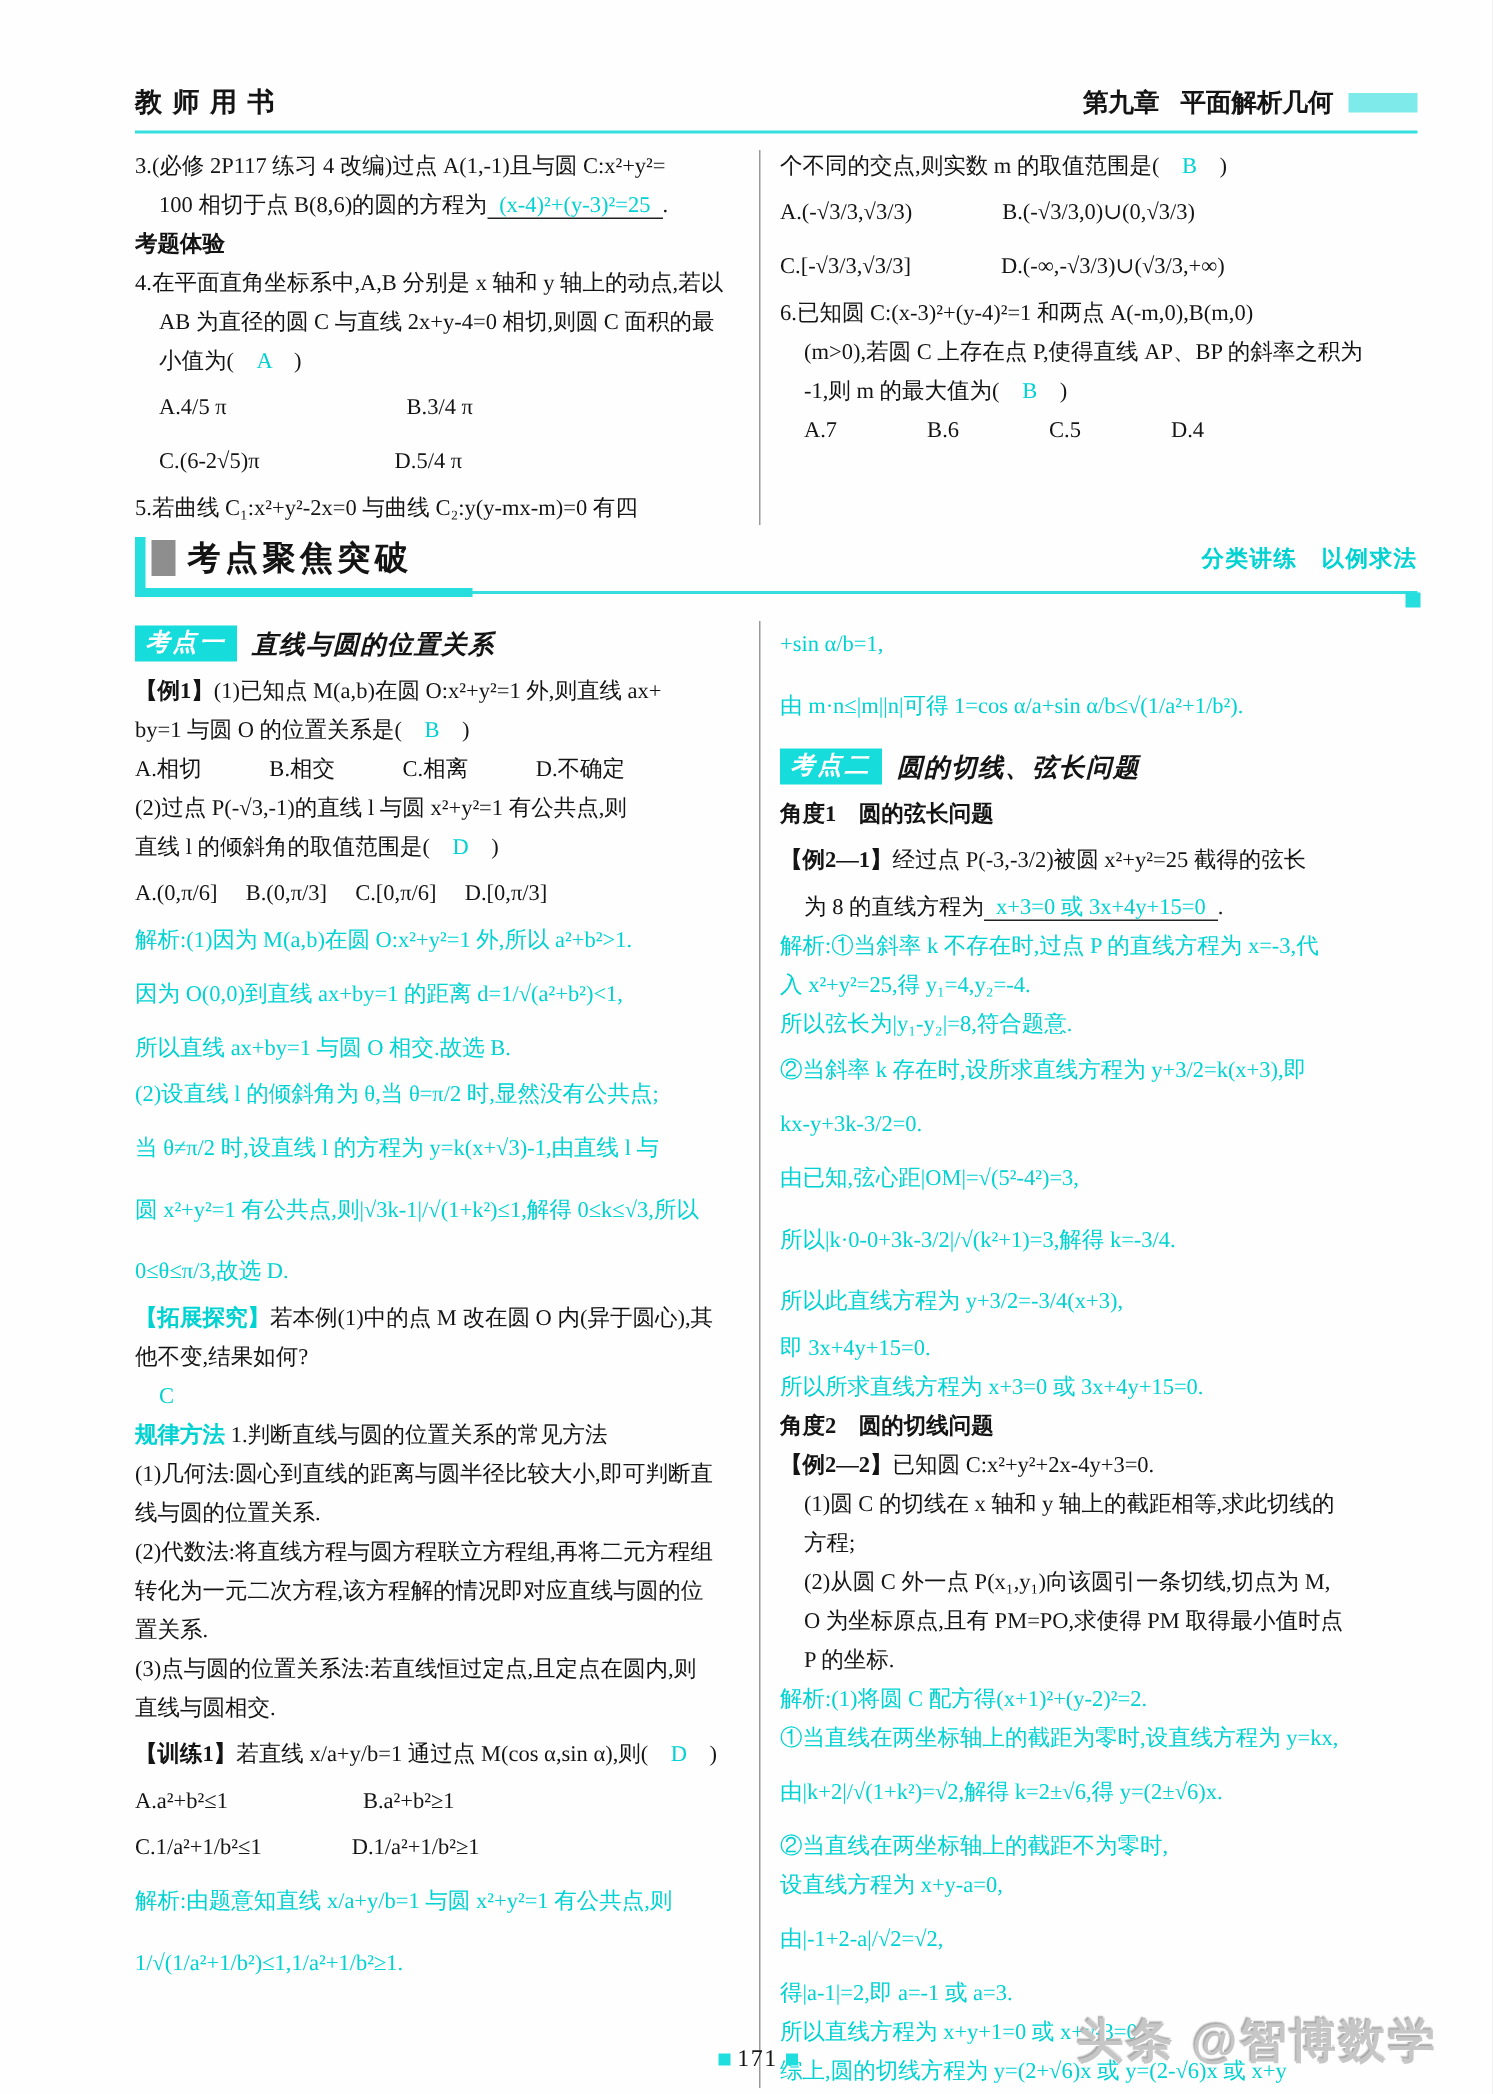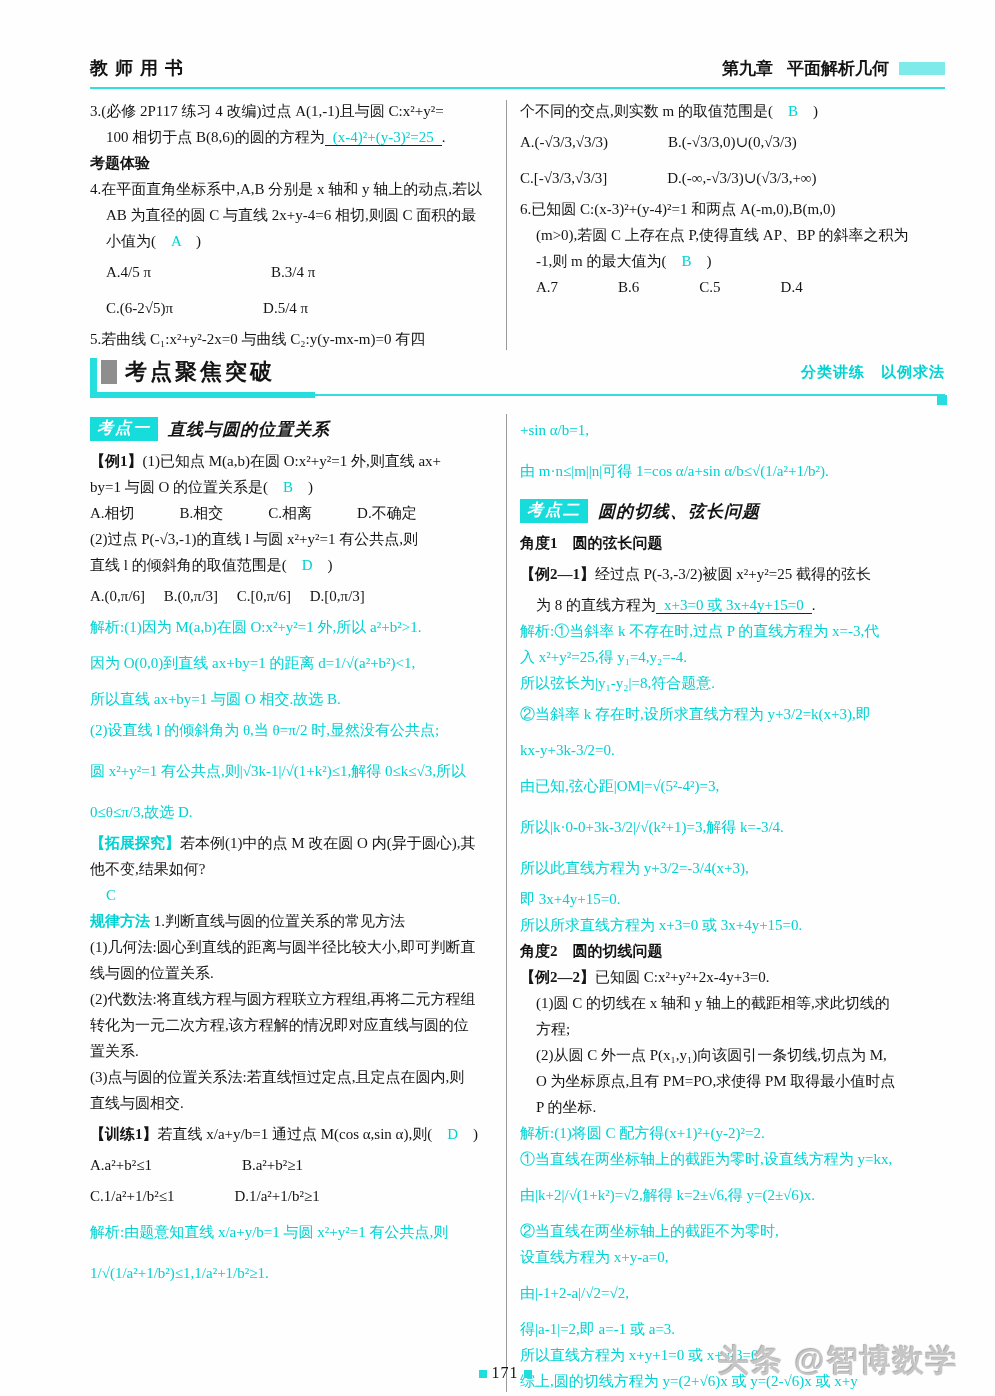--- a/index.html
+++ b/index.html
@@ -69,21 +69,21 @@
       <span class="hdr-block"></span>
     </span>
   </div>
 
   <div class="cols exam">
     <div class="col-l">
         <div class="ln"><span>3.(必修 2P117 练习 4 改编)过点 A(1,-1)且与圆 C:x²+y²=</span></div>
         <div class="ln ind"><span>100 相切于点 B(8,6)的圆的方程为</span><span class="cy ub">(x-4)²+(y-3)²=25</span><span>.</span></div>
         <div class="ln"><span class="bd">考题体验</span></div>
         <div class="ln"><span>4.在平面直角坐标系中,A,B 分别是 x 轴和 y 轴上的动点,若以</span></div>
-        <div class="ln ind"><span>AB 为直径的圆 C 与直线 2x+y-4=6 相切,则圆 C 面积的最</span></div>
+        <div class="ln ind"><span>AB 为直径的圆 C 与直线 2x+y-4=0 相切,则圆 C 面积的最</span></div>
         <div class="ln ind"><span>小值为(　</span><span class="cy">A</span><span>　)</span></div>
         <div class="ln h1 ind"><span>A.4/5 π　　　　　　　　B.3/4 π</span></div>
         <div class="ln h1 ind"><span>C.(6-2√5)π　　　　　　D.5/4 π</span></div>
         <div class="ln"><span>5.若曲线 C₁:x²+y²-2x=0 与曲线 C₂:y(y-mx-m)=0 有四</span></div>
       </div>
     <div class="divider"></div>
     <div class="col-r">
         <div class="ln"><span>个不同的交点,则实数 m 的取值范围是(　</span><span class="cy">B</span><span>　)</span></div>
         <div class="ln h1"><span>A.(-√3/3,√3/3)　　　　B.(-√3/3,0)∪(0,√3/3)</span></div>
         <div class="ln h1"><span>C.[-√3/3,√3/3]　　　　D.(-∞,-√3/3)∪(√3/3,+∞)</span></div>
@@ -116,20 +116,21 @@
           <div class="ln"><span class="bd">【例1】</span><span>(1)已知点 M(a,b)在圆 O:x²+y²=1 外,则直线 ax+</span></div>
           <div class="ln"><span>by=1 与圆 O 的位置关系是(　</span><span class="cy">B</span><span>　)</span></div>
           <div class="ln"><span>A.相切　　　B.相交　　　C.相离　　　D.不确定</span></div>
           <div class="ln"><span>(2)过点 P(-√3,-1)的直线 l 与圆 x²+y²=1 有公共点,则</span></div>
           <div class="ln"><span>直线 l 的倾斜角的取值范围是(　</span><span class="cy">D</span><span>　)</span></div>
           <div class="ln h1"><span>A.(0,π/6]　 B.(0,π/3]　 C.[0,π/6]　 D.[0,π/3]</span></div>
           <div class="ln"><span class="cy">解析:(1)因为 M(a,b)在圆 O:x²+y²=1 外,所以 a²+b²&gt;1.</span></div>
           <div class="ln h2"><span class="cy">因为 O(0,0)到直线 ax+by=1 的距离 d=1/√(a²+b²)&lt;1,</span></div>
           <div class="ln"><span class="cy">所以直线 ax+by=1 与圆 O 相交.故选 B.</span></div>
           <div class="ln h1"><span class="cy">(2)设直线 l 的倾斜角为 θ,当 θ=π/2 时,显然没有公共点;</span></div>
+          <div class="ln h1"><span class="cy">当 θ≠π/2 时,设直线 l 的方程为 y=k(x+√3)-1,由直线 l 与</span></div>
           <div class="ln h2"><span class="cy">圆 x²+y²=1 有公共点,则|√3k-1|/√(1+k²)≤1,解得 0≤k≤√3,所以</span></div>
           <div class="ln h1"><span class="cy">0≤θ≤π/3,故选 D.</span></div>
           <div class="ln"><span class="cy bd">【拓展探究】</span><span>若本例(1)中的点 M 改在圆 O 内(异于圆心),其</span></div>
           <div class="ln"><span>他不变,结果如何?</span></div>
           <div class="ln ind"><span class="cy">C</span></div>
           <div class="ln"><span class="cy bd">规律方法</span><span> 1.判断直线与圆的位置关系的常见方法</span></div>
           <div class="ln"><span>(1)几何法:圆心到直线的距离与圆半径比较大小,即可判断直</span></div>
           <div class="ln"><span>线与圆的位置关系.</span></div>
           <div class="ln"><span>(2)代数法:将直线方程与圆方程联立方程组,再将二元方程组</span></div>
           <div class="ln"><span>转化为一元二次方程,该方程解的情况即对应直线与圆的位</span></div>

